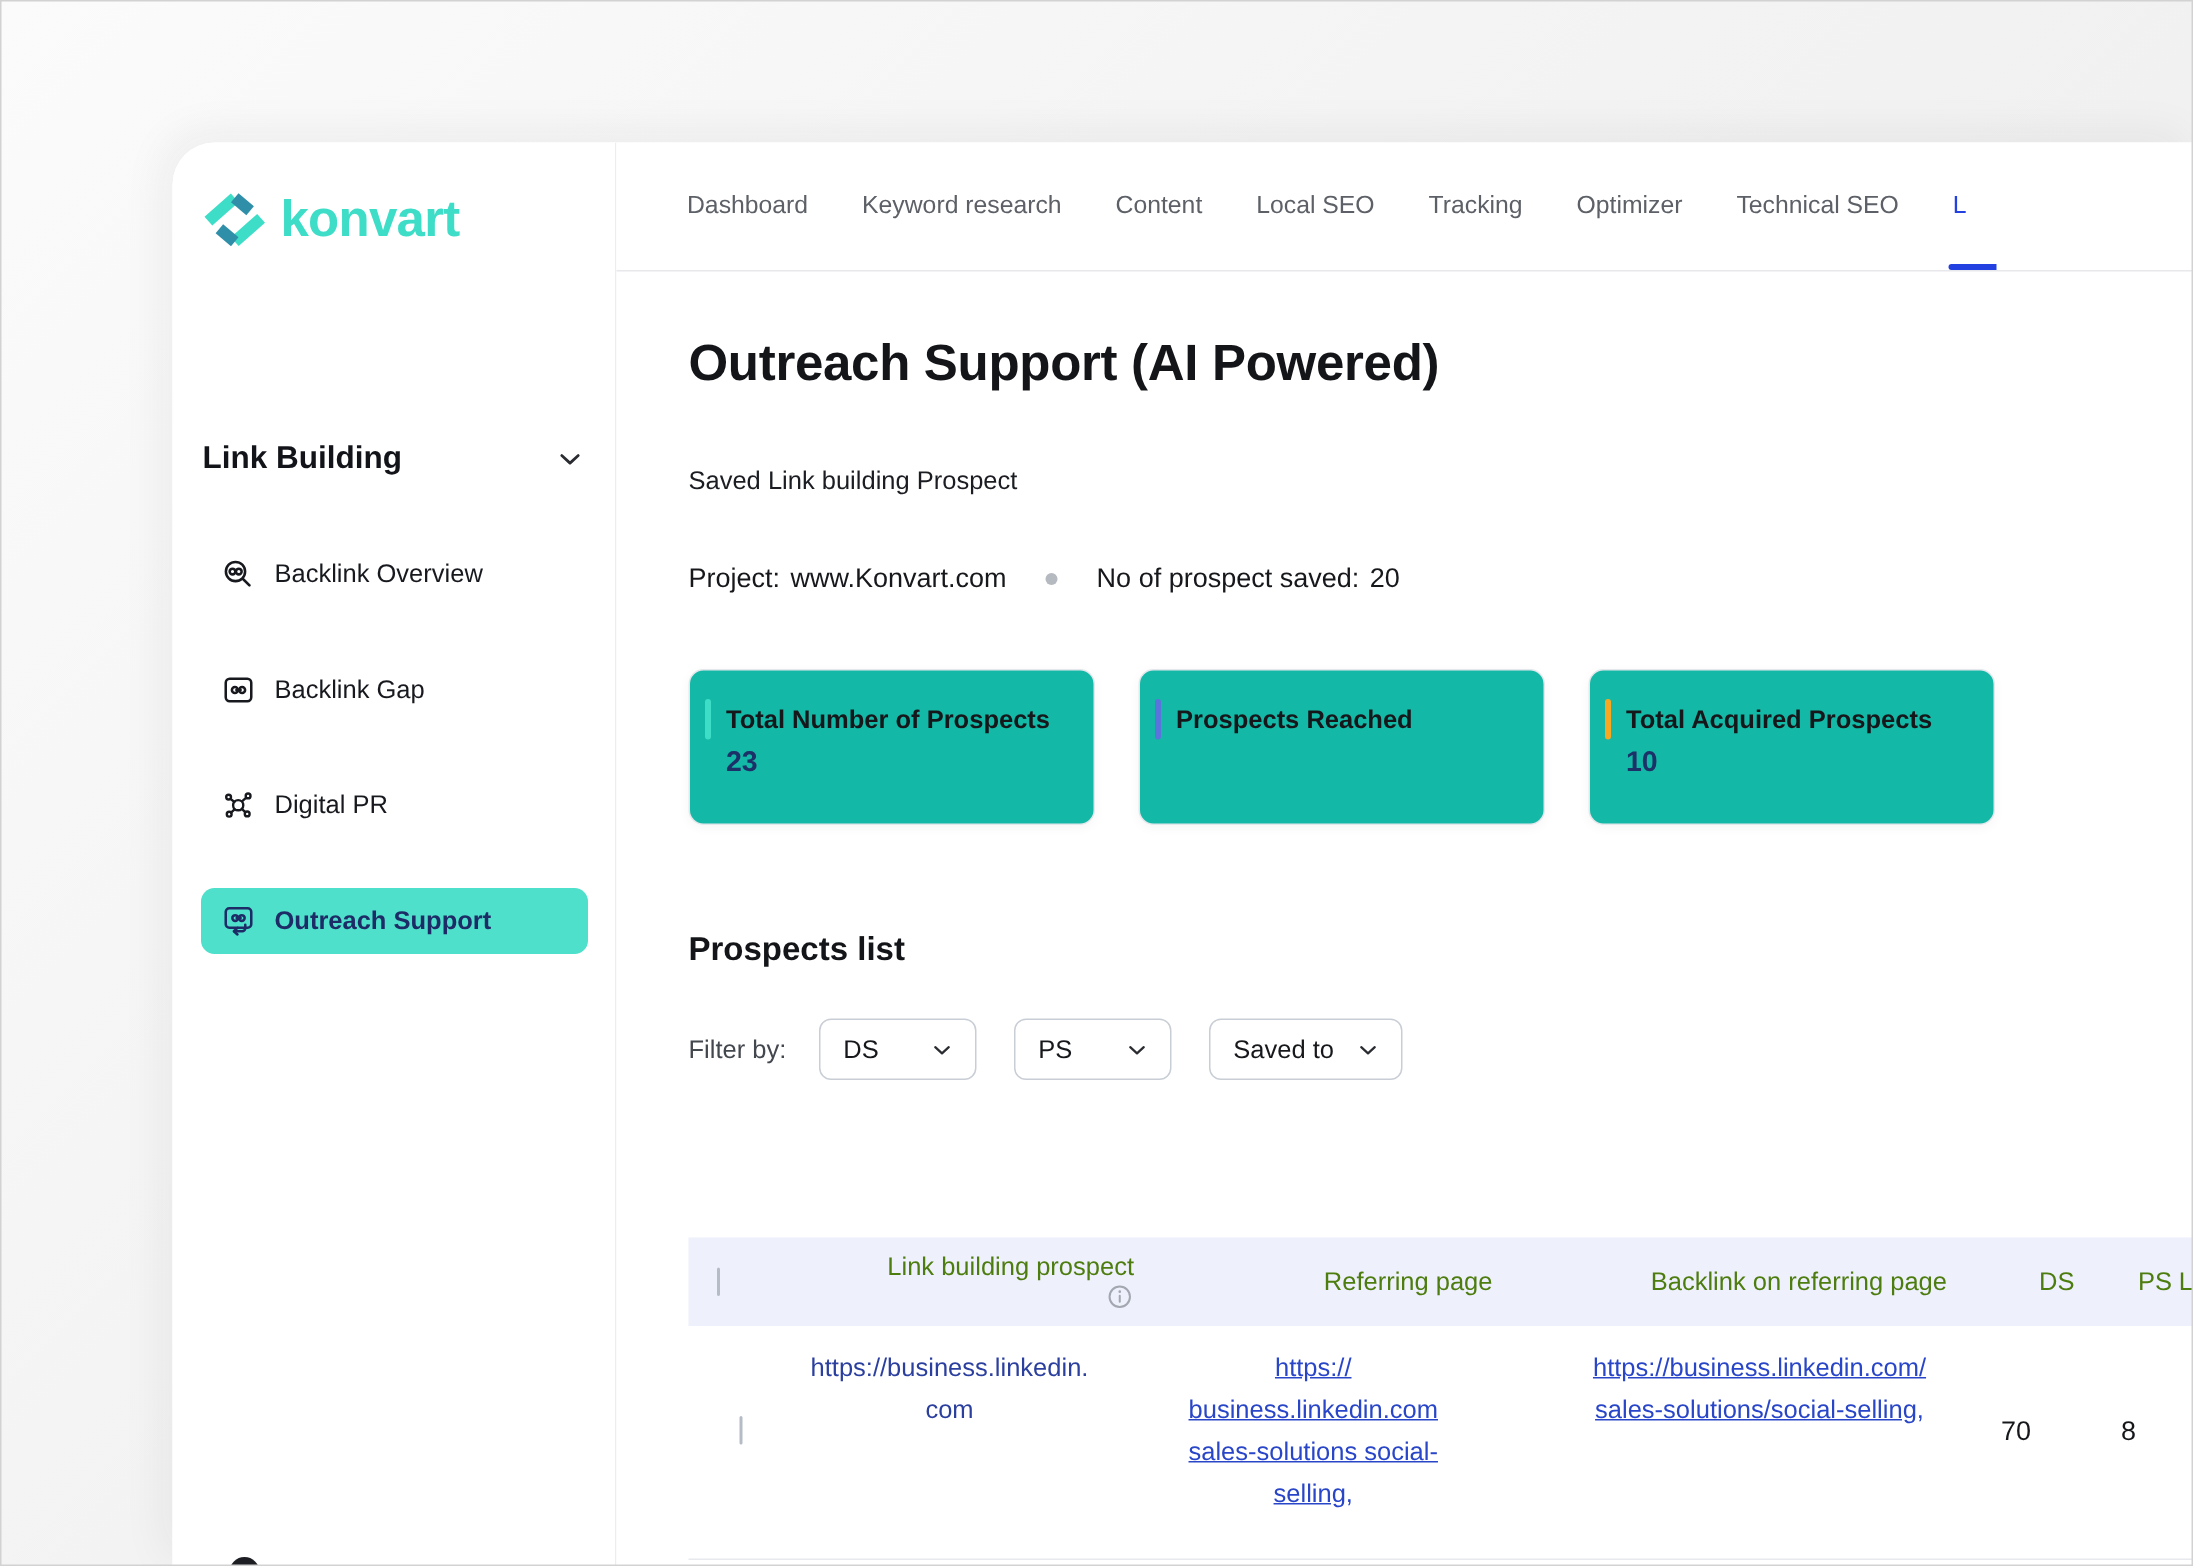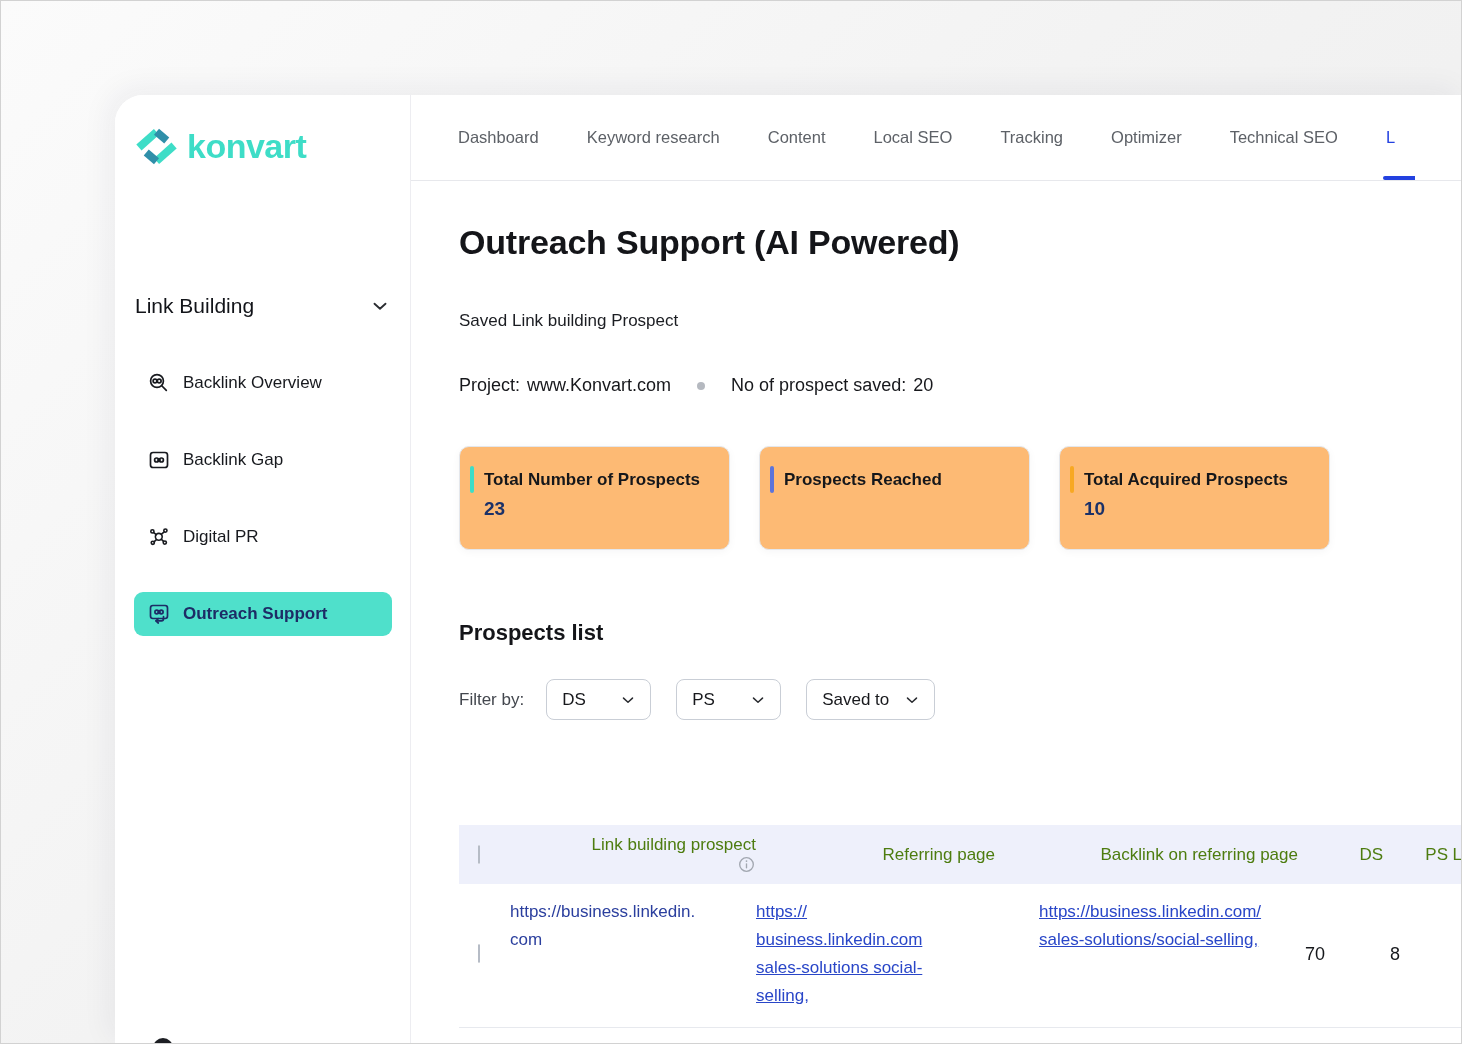--- a/index.html
+++ b/index.html
@@ -21,54 +21,54 @@
   }
 
   
   .sidebar { position: absolute; left: 0; top: 0; width: 296px; height: 100%; border-right: 1px solid #ededf1; border-top-left-radius: 28px; background:#fff; }
   .logo { position: absolute; left: 18px; top: 31px; display: flex; align-items: center; cursor: pointer; }
   .logo svg { display: block; }
   .wordmark { font-size: 34px; font-weight: 700; color: #3eddc7; margin-left: 7px; letter-spacing: -0.5px; }
   .section-head {
     position: absolute; left: 20px; top: 199px; width: 256px;
     display: flex; align-items: center; justify-content: space-between;
-    font-size: 21px; font-weight: 400; color: #121419; cursor: pointer;
+    font-size: 21px; font-weight: 700; color: #121419; cursor: pointer;
   }
   .section-head .chev { color: #2a2c31; }
   .menu { position: absolute; left: 19px; top: 266px; width: 258px; display: flex; flex-direction: column; gap: 33px; }
   .menu-item {
     display: flex; align-items: center; height: 44px; padding-left: 13px;
     border-radius: 9px; font-size: 17px; font-weight: 500; color: #17191e; cursor: pointer;
   }
   .menu-item .mi-icon { width: 24px; height: 24px; margin-right: 12px; color: #17191e; flex: 0 0 auto; }
   .menu-item.active { background: #4fe0cb; color: #1d2c66; font-weight: 600; }
   .menu-item.active .mi-icon { color: #1d2c66; }
   .sidebar-bottom { position: absolute; left: 38px; top: 943px; width: 20px; height: 20px; border-radius: 50%; background: #1c1e23; cursor: pointer; }
 
   
   .topnav {
     position: absolute; left: 296px; right: 0; top: 0; height: 86px;
-    display: flex; align-items: center; gap: 48px; padding-left: 47px;
+    display: flex; align-items: center; gap: 36px; padding-left: 47px;
     border-bottom: 1px solid #e7e8ec; background: #fff;
   }
   .nav-item { font-size: 16.5px; color: #5d6167; cursor: pointer; white-space: nowrap; }
   .nav-item.active { position: relative; color: #2341e0; font-weight: 500; height: 100%; display: flex; align-items: center; }
   .nav-item.active .underline { position: absolute; left: -3px; right: -20px; bottom: 0; height: 4px; background: #2341e0; border-radius: 3px 0 0 3px; }
 
   
   .main { position: absolute; left: 296px; top: 0; right: 0; bottom: 0; }
   .page-title { position: absolute; left: 48px; top: 128px; font-size: 34px; font-weight: 700; color: #141519; letter-spacing: -0.2px; }
   .subtitle { position: absolute; left: 48px; top: 216px; font-size: 17px; color: #1b1d22; }
   .meta { position: absolute; left: 48px; top: 280px; display: flex; align-items: center; font-size: 18px; color: #17181c; }
   .meta b { font-weight: 400; margin-right: 7px; }
   .meta .dot { width: 8px; height: 8px; border-radius: 50%; background: #b5b9c0; margin: 0 26px; }
 
   .cards { position: absolute; left: 48px; top: 351px; display: flex; gap: 29px; }
   .card {
-    width: 271px; height: 104px; background: #fdba74;
+    width: 271px; height: 104px; background: #14b8a6;
     border: 1px solid #e4e7ec; border-radius: 10px;
     box-shadow: 0 2px 8px rgba(30,34,60,0.04);
     padding: 19px 18px 0 10px;
   }
   .card-top { display: flex; align-items: center; }
   .accent { width: 4px; height: 27px; border-radius: 2px; margin-right: 10px; flex: 0 0 auto; }
   .card-label { font-size: 17px; font-weight: 600; color: #15171b; white-space: nowrap; }
   .card-value { font-size: 19px; font-weight: 700; color: #1b3168; margin: 5px 0 0 14px; }
 
   .list-heading { position: absolute; left: 48px; top: 525px; font-size: 22px; font-weight: 600; color: #141519; }
@@ -88,21 +88,21 @@
   .thead, .trow {
     display: grid;
     grid-template-columns: 32px 246px 239px 303px 85px 65px 1fr;
     padding-left: 19px;
   }
   .thead { background: #eef0fb; height: 59px; align-items: center; }
   .th { font-size: 17px; font-weight: 500; color: #4d7c0f; display: flex; align-items: flex-end; flex-direction: column; }
   .th-ref { padding-left: 10px; }
   .th-num { padding-left: 7px; }
   .th-extra { padding-left: 4px; overflow: hidden; white-space: nowrap; }
-  .trow { border-bottom: 1px solid #e7e9ee; padding-top: 14px; padding-bottom: 17px; }
+  .trow { border-bottom: 1px solid #e7e9ee; padding-top: 14px; padding-bottom: 29px; text-align: center; }
   .checkbox { width: 20px; height: 20px; border: 1.6px solid #b6bcc6; border-radius: 5px; background: #fff; cursor: pointer; }
   .cell-check { align-self: center; }
   .cell { font-size: 17px; line-height: 28px; }
   .cell a { cursor: pointer; }
   .link-plain { color: #2b3f9e; text-decoration: none; display: inline-block; width: 215px; }
   .link-u { color: #2946c8; text-decoration: underline; display: inline-block; }
   .w-ref { width: 200px; }
   .w-back { width: 268px; margin-left: 44px; }
   .cell-num { align-self: center; font-size: 18px; color: #15171b; padding-left: 7px; }
   .info { width: 19px; height: 19px; margin-left: 9px; cursor: pointer; flex: 0 0 auto; }

